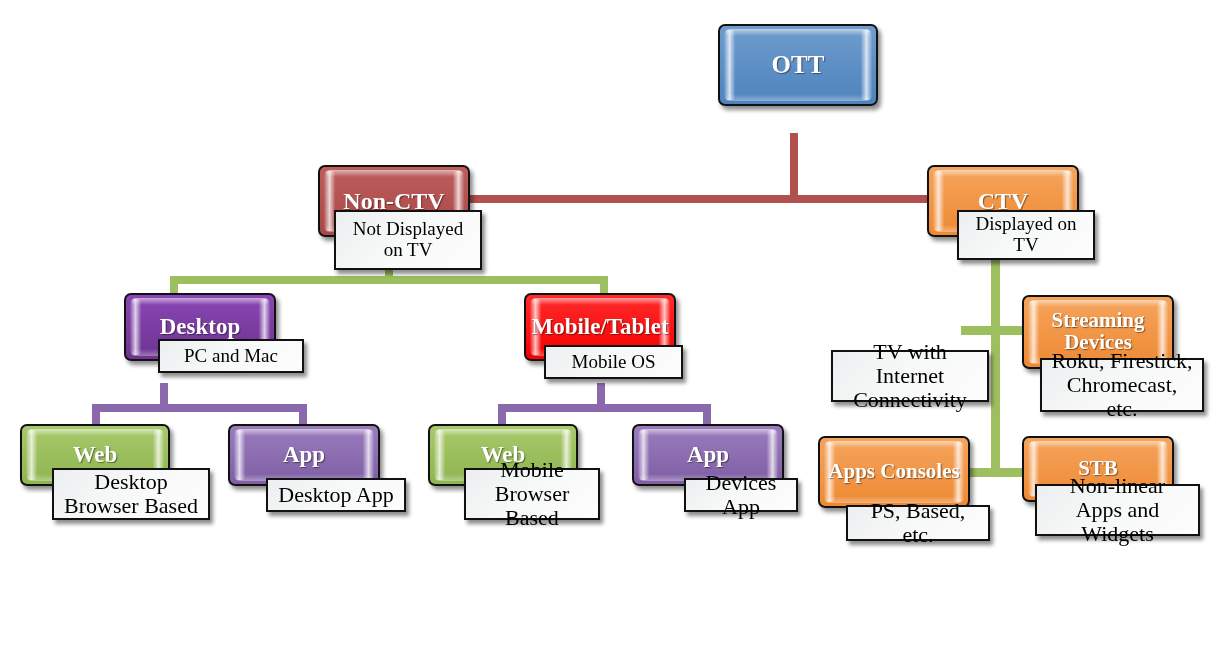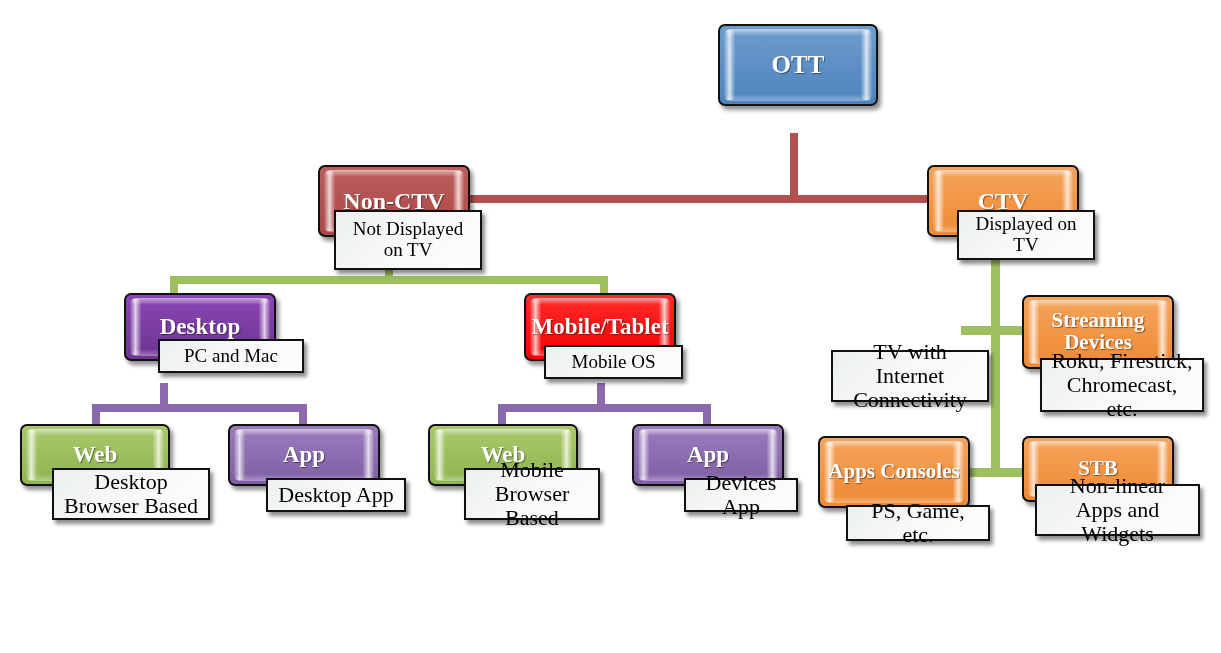--- a/index.html
+++ b/index.html
@@ -219,21 +219,21 @@
   </div>
 
   <div class="node" style="left:818px;top:436px;width:172px;height:105px;">
     <div class="plaque" style="width:152px;height:72px;background:linear-gradient(to bottom,#f5a45c,#ee8933);">
       <div class="bevel-l"></div>
       <div class="bevel-r"></div>
       <div class="bevel-t"></div>
       <div class="bevel-b"></div>
       <div class="ttl f-ctv2">Apps Consoles</div>
     </div>
-    <div class="card c-l4" style="left:28px;top:69px;width:144px;height:36px;">PS, Game, etc.</div>
+    <div class="card c-l4" style="left:28px;top:69px;width:144px;height:36px;">PS, Based, etc.</div>
   </div>
 
   <div class="node" style="left:1022px;top:436px;width:178px;height:100px;">
     <div class="plaque" style="width:152px;height:66px;background:linear-gradient(to bottom,#f5a45c,#ee8933);">
       <div class="bevel-l"></div>
       <div class="bevel-r"></div>
       <div class="bevel-t"></div>
       <div class="bevel-b"></div>
       <div class="ttl f-ctv2">STB</div>
     </div>

